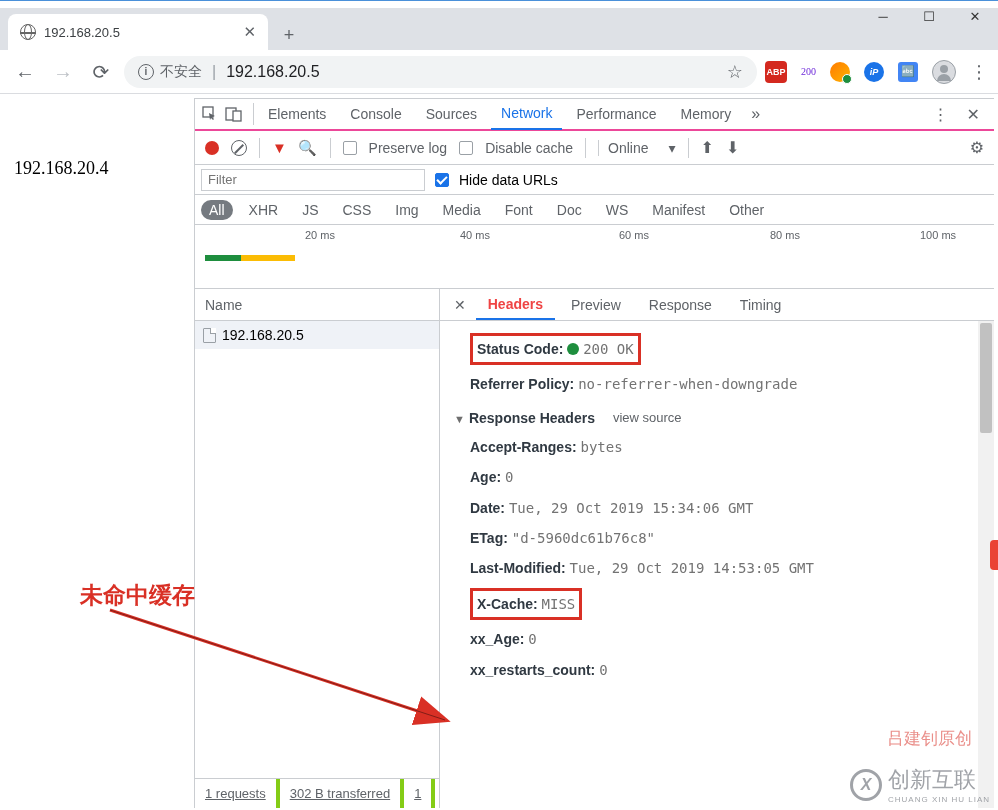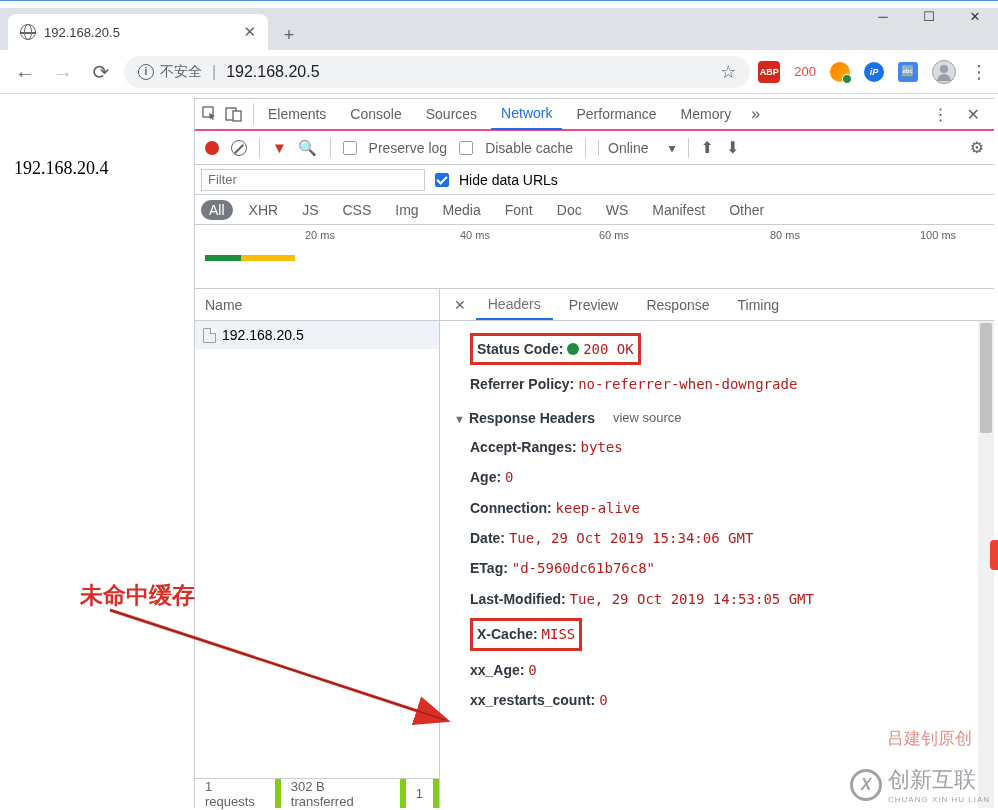--- a/index.html
+++ b/index.html
@@ -26,21 +26,21 @@
 .nav-btn { width: 30px; height: 30px; display: flex; align-items: center; justify-content: center; color: #5f6368; font-size: 20px; }
 .nav-btn.disabled { color: #bdc1c6; }
 .omnibox { flex: 1; height: 32px; background: #f1f3f4; border-radius: 16px; display: flex; align-items: center; padding: 0 14px; gap: 10px; }
 .insecure { display: flex; align-items: center; gap: 6px; color: #5f6368; font-size: 14px; }
 .info-icon { width: 16px; height: 16px; border: 1.5px solid #5f6368; border-radius: 50%; display: flex; align-items: center; justify-content: center; font-size: 10px; font-weight: bold; }
 .omnibox-sep { color: #9aa0a6; }
 .omnibox-url { flex: 1; color: #202124; font-size: 16px; }
 .star-icon { color: #5f6368; font-size: 18px; }
 .ext-icons { display: flex; align-items: center; gap: 14px; }
 .abp { width: 22px; height: 22px; background: #d4291f; border-radius: 4px; color: #fff; font-size: 9px; font-weight: bold; display: flex; align-items: center; justify-content: center; }
-.badge-200 { color: #ef4444; font-size: 13px; font-weight: 500; }
+.badge-200 { color: #6d28d9; font-size: 10px; font-weight: 500; font-family: Liberation Serif, serif; }
 .avast { width: 20px; height: 20px; background: linear-gradient(135deg,#ff7b00,#ffb300); border-radius: 50%; position: relative; }
 .avast::after { content: ""; position: absolute; right: -2px; bottom: -2px; width: 8px; height: 8px; background: #1e8e3e; border-radius: 50%; border: 1.5px solid #fff; }
 .ip-ext { width: 20px; height: 20px; background: #1a73e8; border-radius: 50%; color: #fff; font-size: 9px; font-weight: bold; display: flex; align-items: center; justify-content: center; font-style: italic; }
 .gtrans { width: 20px; height: 20px; background: #4285f4; border-radius: 3px; color: #fff; font-size: 11px; display: flex; align-items: center; justify-content: center; }
 .profile { width: 24px; height: 24px; border: 1.5px solid #9aa0a6; border-radius: 50%; background: #dadce0; position: relative; }
 .profile::before { content: ""; position: absolute; top: 4px; left: 50%; transform: translateX(-50%); width: 8px; height: 8px; background: #9aa0a6; border-radius: 50%; }
 .profile::after { content: ""; position: absolute; bottom: 2px; left: 50%; transform: translateX(-50%); width: 14px; height: 7px; background: #9aa0a6; border-radius: 7px 7px 0 0; }
 .kebab { color: #5f6368; font-size: 18px; }
 
 
@@ -84,31 +84,31 @@
 .tl-bar { position: absolute; left: 10px; top: 30px; width: 90px; height: 6px; background: linear-gradient(90deg,#1e8e3e 0%,#1e8e3e 40%,#fbbc04 40%,#fbbc04 100%); }
 
 .dt-split { flex: 1; display: flex; min-height: 0; }
 .dt-left { width: 245px; border-right: 1px solid #cacdd1; display: flex; flex-direction: column; }
 .dt-left-hdr { height: 32px; border-bottom: 1px solid #cacdd1; padding: 0 10px; display: flex; align-items: center; font-size: 14px; color: #5f6368; }
 .req-row { height: 28px; display: flex; align-items: center; padding: 0 8px; gap: 6px; font-size: 14px; background: #eff2f7; }
 .file-icon { width: 13px; height: 15px; border: 1px solid #9aa0a6; border-radius: 1px; position: relative; }
 .file-icon::after { content: ""; position: absolute; top: -1px; right: -1px; width: 5px; height: 5px; background: #fff; border-left: 1px solid #9aa0a6; border-bottom: 1px solid #9aa0a6; }
 .dt-left-spacer { flex: 1; }
 .dt-left-footer { height: 30px; border-top: 1px solid #cacdd1; display: flex; align-items: center; font-size: 13px; color: #5f6368; }
-.foot-cell { padding: 0 10px; border-right: 6px solid #84cc16; height: 100%; display: flex; align-items: center; }
+.foot-cell { padding: 0 10px; border-right: 4px solid #84cc16; height: 100%; display: flex; align-items: center; text-decoration: underline; }
 
 .dt-right { flex: 1; display: flex; flex-direction: column; min-width: 0; position: relative; }
 .dt-right-tabs { height: 32px; border-bottom: 1px solid #cacdd1; display: flex; align-items: center; padding: 0 8px; gap: 4px; font-size: 14px; color: #5f6368; }
 .rt-close { padding: 0 6px; font-size: 14px; }
 .rt-tab { padding: 0 12px; height: 31px; display: flex; align-items: center; }
-.rt-tab.active { color: #737373; border-bottom: 2px solid #1a73e8; }
+.rt-tab.active { color: #ef4444; border-bottom: 2px solid #1a73e8; font-weight: bold; }
 .dt-right-body { flex: 1; overflow-y: auto; padding: 8px 24px 8px 14px; font-size: 14px; position: relative; }
 .hdr-row { padding: 4px 0 4px 16px; line-height: 1.6; }
 .hdr-row b { color: #303942; }
-.hdr-row .val { font-family: Consolas, monospace; color: #b91c1c; }
+.hdr-row .val { font-family: Consolas, monospace; color: #737373; }
 .status-dot { display: inline-block; width: 12px; height: 12px; background: #1e8e3e; border-radius: 50%; vertical-align: -1px; }
 .red-box { border: 3px solid #d93025; padding: 2px 4px; display: inline-block; }
 .section-hdr { padding: 10px 0 6px 0; display: flex; align-items: center; gap: 18px; color: #303942; }
 .tri { color: #6e6e6e; font-size: 11px; margin-right: 4px; }
 .view-src { color: #5f6368; font-size: 13px; }
 .scrollbar-track { position: absolute; right: 0; top: 32px; bottom: 0; width: 16px; background: #f1f1f1; }
 .scrollbar-thumb { position: absolute; right: 2px; top: 2px; width: 12px; height: 110px; background: #c1c1c1; border-radius: 2px; }
 .side-tab { position: absolute; right: 0; top: 540px; width: 8px; height: 30px; background: #ea4335; border-radius: 4px 0 0 4px; }
 
 
@@ -230,21 +230,21 @@
     <span class="type-pill">Font</span>
     <span class="type-pill">Doc</span>
     <span class="type-pill">WS</span>
     <span class="type-pill">Manifest</span>
     <span class="type-pill">Other</span>
   </div>
 
   <div class="dt-timeline">
     <span class="tl-tick" style="left:110px">20 ms</span>
     <span class="tl-tick" style="left:265px">40 ms</span>
-    <span class="tl-tick" style="left:404px">60 ms</span>
+    <span class="tl-tick" style="left:424px">60 ms</span>
     <span class="tl-tick" style="left:575px">80 ms</span>
     <span class="tl-tick" style="left:725px">100 ms</span>
     <div class="tl-bar"></div>
   </div>
 
   <div class="dt-split">
     <div class="dt-left">
       <div class="dt-left-hdr">Name</div>
       <div class="req-row">
         <span class="file-icon"></span>
@@ -274,21 +274,20 @@
             <span class="val">200 OK</span>
           </span>
         </div>
         <div class="hdr-row"><b>Referrer Policy:</b> <span class="val">no-referrer-when-downgrade</span></div>
         <div class="section-hdr">
           <span><span class="tri">▼</span><b>Response Headers</b></span>
           <span class="view-src">view source</span>
         </div>
         <div class="hdr-row"><b>Accept-Ranges:</b> <span class="val">bytes</span></div>
         <div class="hdr-row"><b>Age:</b> <span class="val">0</span></div>
-        <div class="hdr-row"><b>Connection:</b> <span class="val">keep-alive</span></div>
         <div class="hdr-row"><b>Date:</b> <span class="val">Tue, 29 Oct 2019 15:34:06 GMT</span></div>
         <div class="hdr-row"><b>ETag:</b> <span class="val">"d-5960dc61b76c8"</span></div>
         <div class="hdr-row"><b>Last-Modified:</b> <span class="val">Tue, 29 Oct 2019 14:53:05 GMT</span></div>
         <div class="hdr-row">
           <span class="red-box">
             <b>X-Cache:</b> <span class="val">MISS</span>
           </span>
         </div>
         <div class="hdr-row"><b>xx_Age:</b> <span class="val">0</span></div>
         <div class="hdr-row"><b>xx_restarts_count:</b> <span class="val">0</span></div>

